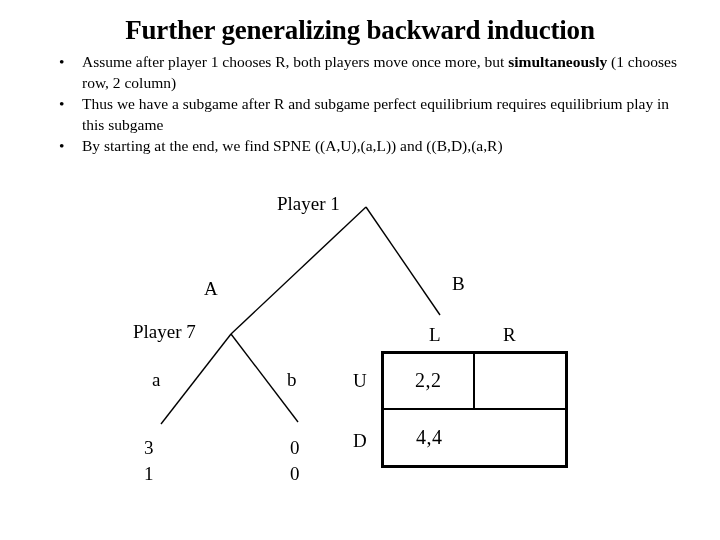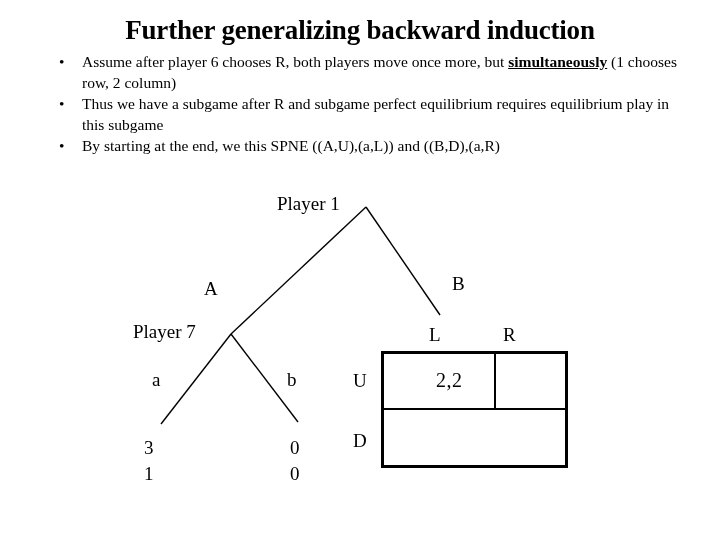--- a/index.html
+++ b/index.html
@@ -49,21 +49,21 @@
     margin-bottom: 1px;
   }
   .bullet-mark {
     position: absolute;
     left: 13px;
     top: 0;
     font-size: 15.5px;
     line-height: 20.5px;
   }
   .bullet-text { display: block; }
-  .bullet-text b { font-weight: bold; text-decoration: underline; }
+  .bullet-text b { font-weight: bold; }
 
   
   .diagram {
     position: absolute;
     left: 0;
     top: 0;
     width: 720px;
     height: 540px;
     pointer-events: none;
   }
@@ -99,44 +99,44 @@
   .matrix-cell {
     width: 50%;
     box-sizing: border-box;
     display: flex;
     align-items: center;
     justify-content: center;
     font-family: "Liberation Serif", "DejaVu Serif", serif;
     font-size: 20px;
     letter-spacing: 0.5px;
   }
-  .matrix-cell.left { border-right: 2px solid #000000; margin-left: 21px; }
+  .matrix-cell.left { border-right: 2px solid #000000; }
 </style>
 </head>
 <body>
 
 <div id="slide">
 
   <div class="title">Further generalizing backward induction</div>
 
   <div class="bullets">
 
     <div class="bullet-row">
       <span class="bullet-mark">•</span>
-      <span class="bullet-text"><span>Assume after player 6 chooses R, both players move once more, but </span><b>simultaneously</b><span> (1 chooses row, 2 column)</span></span>
+      <span class="bullet-text"><span>Assume after player 1 chooses R, both players move once more, but </span><b>simultaneously</b><span> (1 chooses row, 2 column)</span></span>
     </div>
 
     <div class="bullet-row">
       <span class="bullet-mark">•</span>
       <span class="bullet-text"><span>Thus we have a subgame after R and subgame perfect equilibrium requires equilibrium play in this subgame</span></span>
     </div>
 
     <div class="bullet-row">
       <span class="bullet-mark">•</span>
-      <span class="bullet-text"><span>By starting at the end, we this SPNE ((A,U),(a,L)) and ((B,D),(a,R)</span></span>
+      <span class="bullet-text"><span>By starting at the end, we find SPNE ((A,U),(a,L)) and ((B,D),(a,R)</span></span>
     </div>
 
   </div>
 
   <div class="diagram">
     <svg width="720" height="540" viewBox="0 0 720 540">
       <line id="edge0" stroke="#000000" stroke-width="1.4" x1="366" y1="207" x2="231" y2="334"></line>
       <line id="edge1" stroke="#000000" stroke-width="1.4" x1="366" y1="207" x2="440" y2="315"></line>
       <line id="edge2" stroke="#000000" stroke-width="1.4" x1="231" y1="334" x2="161" y2="424"></line>
       <line id="edge3" stroke="#000000" stroke-width="1.4" x1="231" y1="334" x2="298" y2="422"></line>
@@ -165,16 +165,17 @@
   <div class="lbl lbl-big" style="left:503px; top:325px;">R</div>
 
   <div class="lbl lbl-big" style="left:353px; top:371px;">U</div>
   <div class="lbl lbl-big" style="left:353px; top:431px;">D</div>
 
   <div class="matrix">
     <div class="matrix-row top">
       <div class="matrix-cell left">2,2</div>
     </div>
     <div class="matrix-row">
+      <div class="matrix-cell">4,4</div>
     </div>
   </div>
 
 </div>
 
 </body></html>

